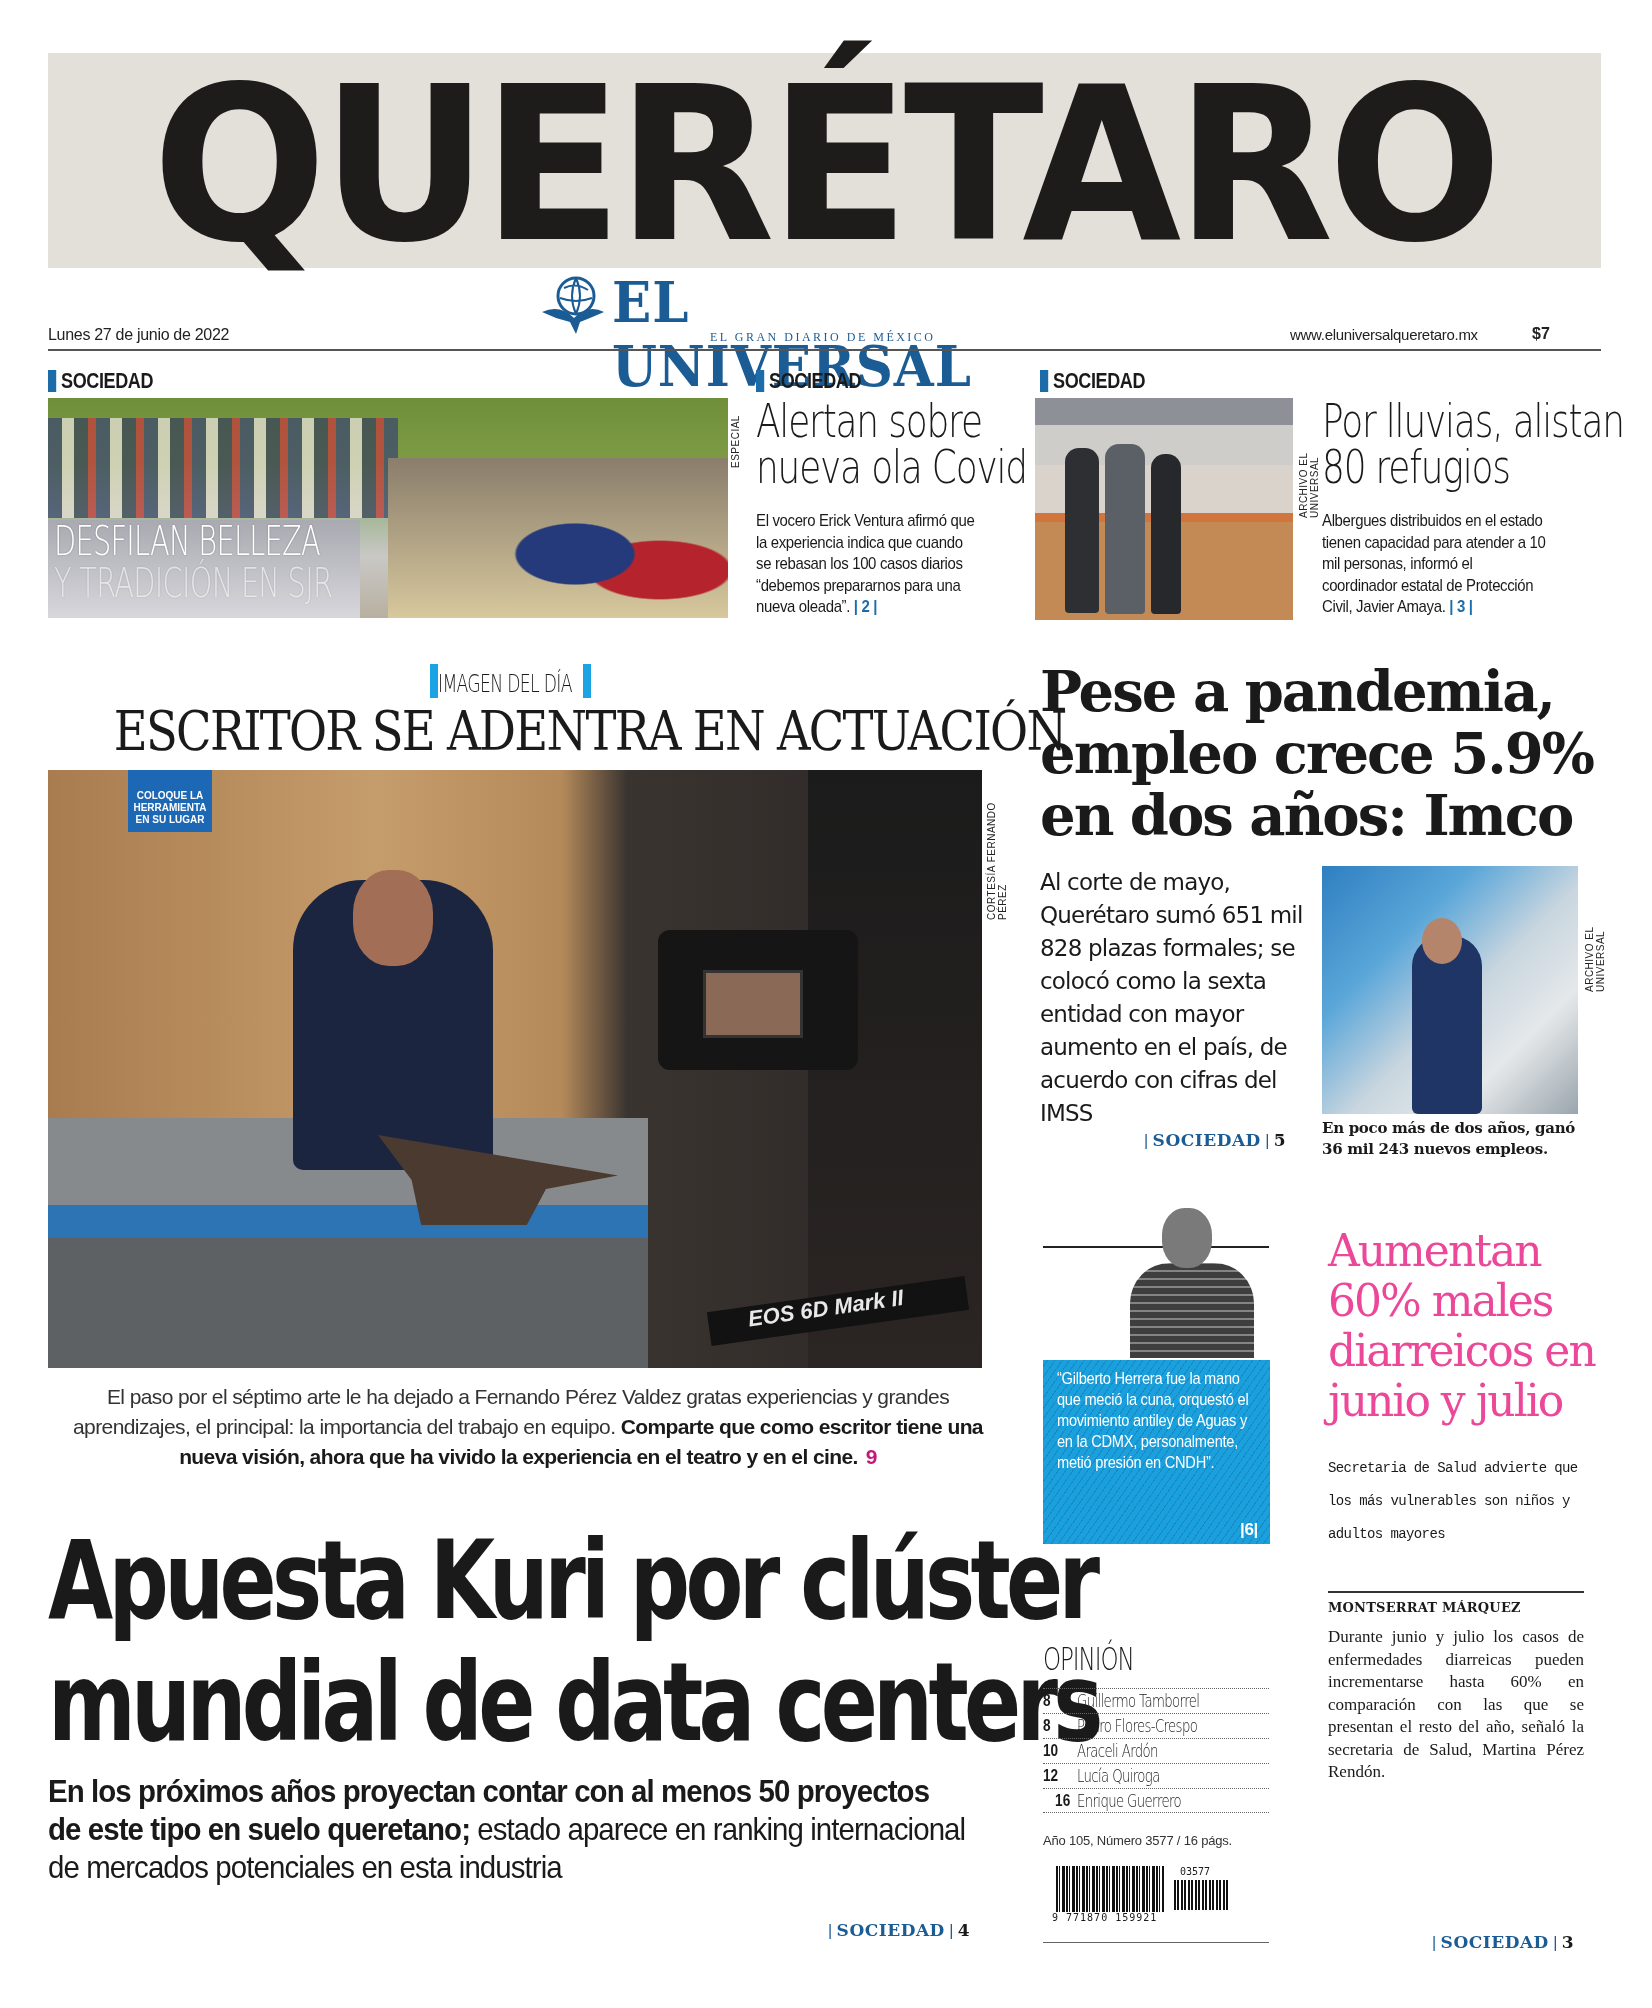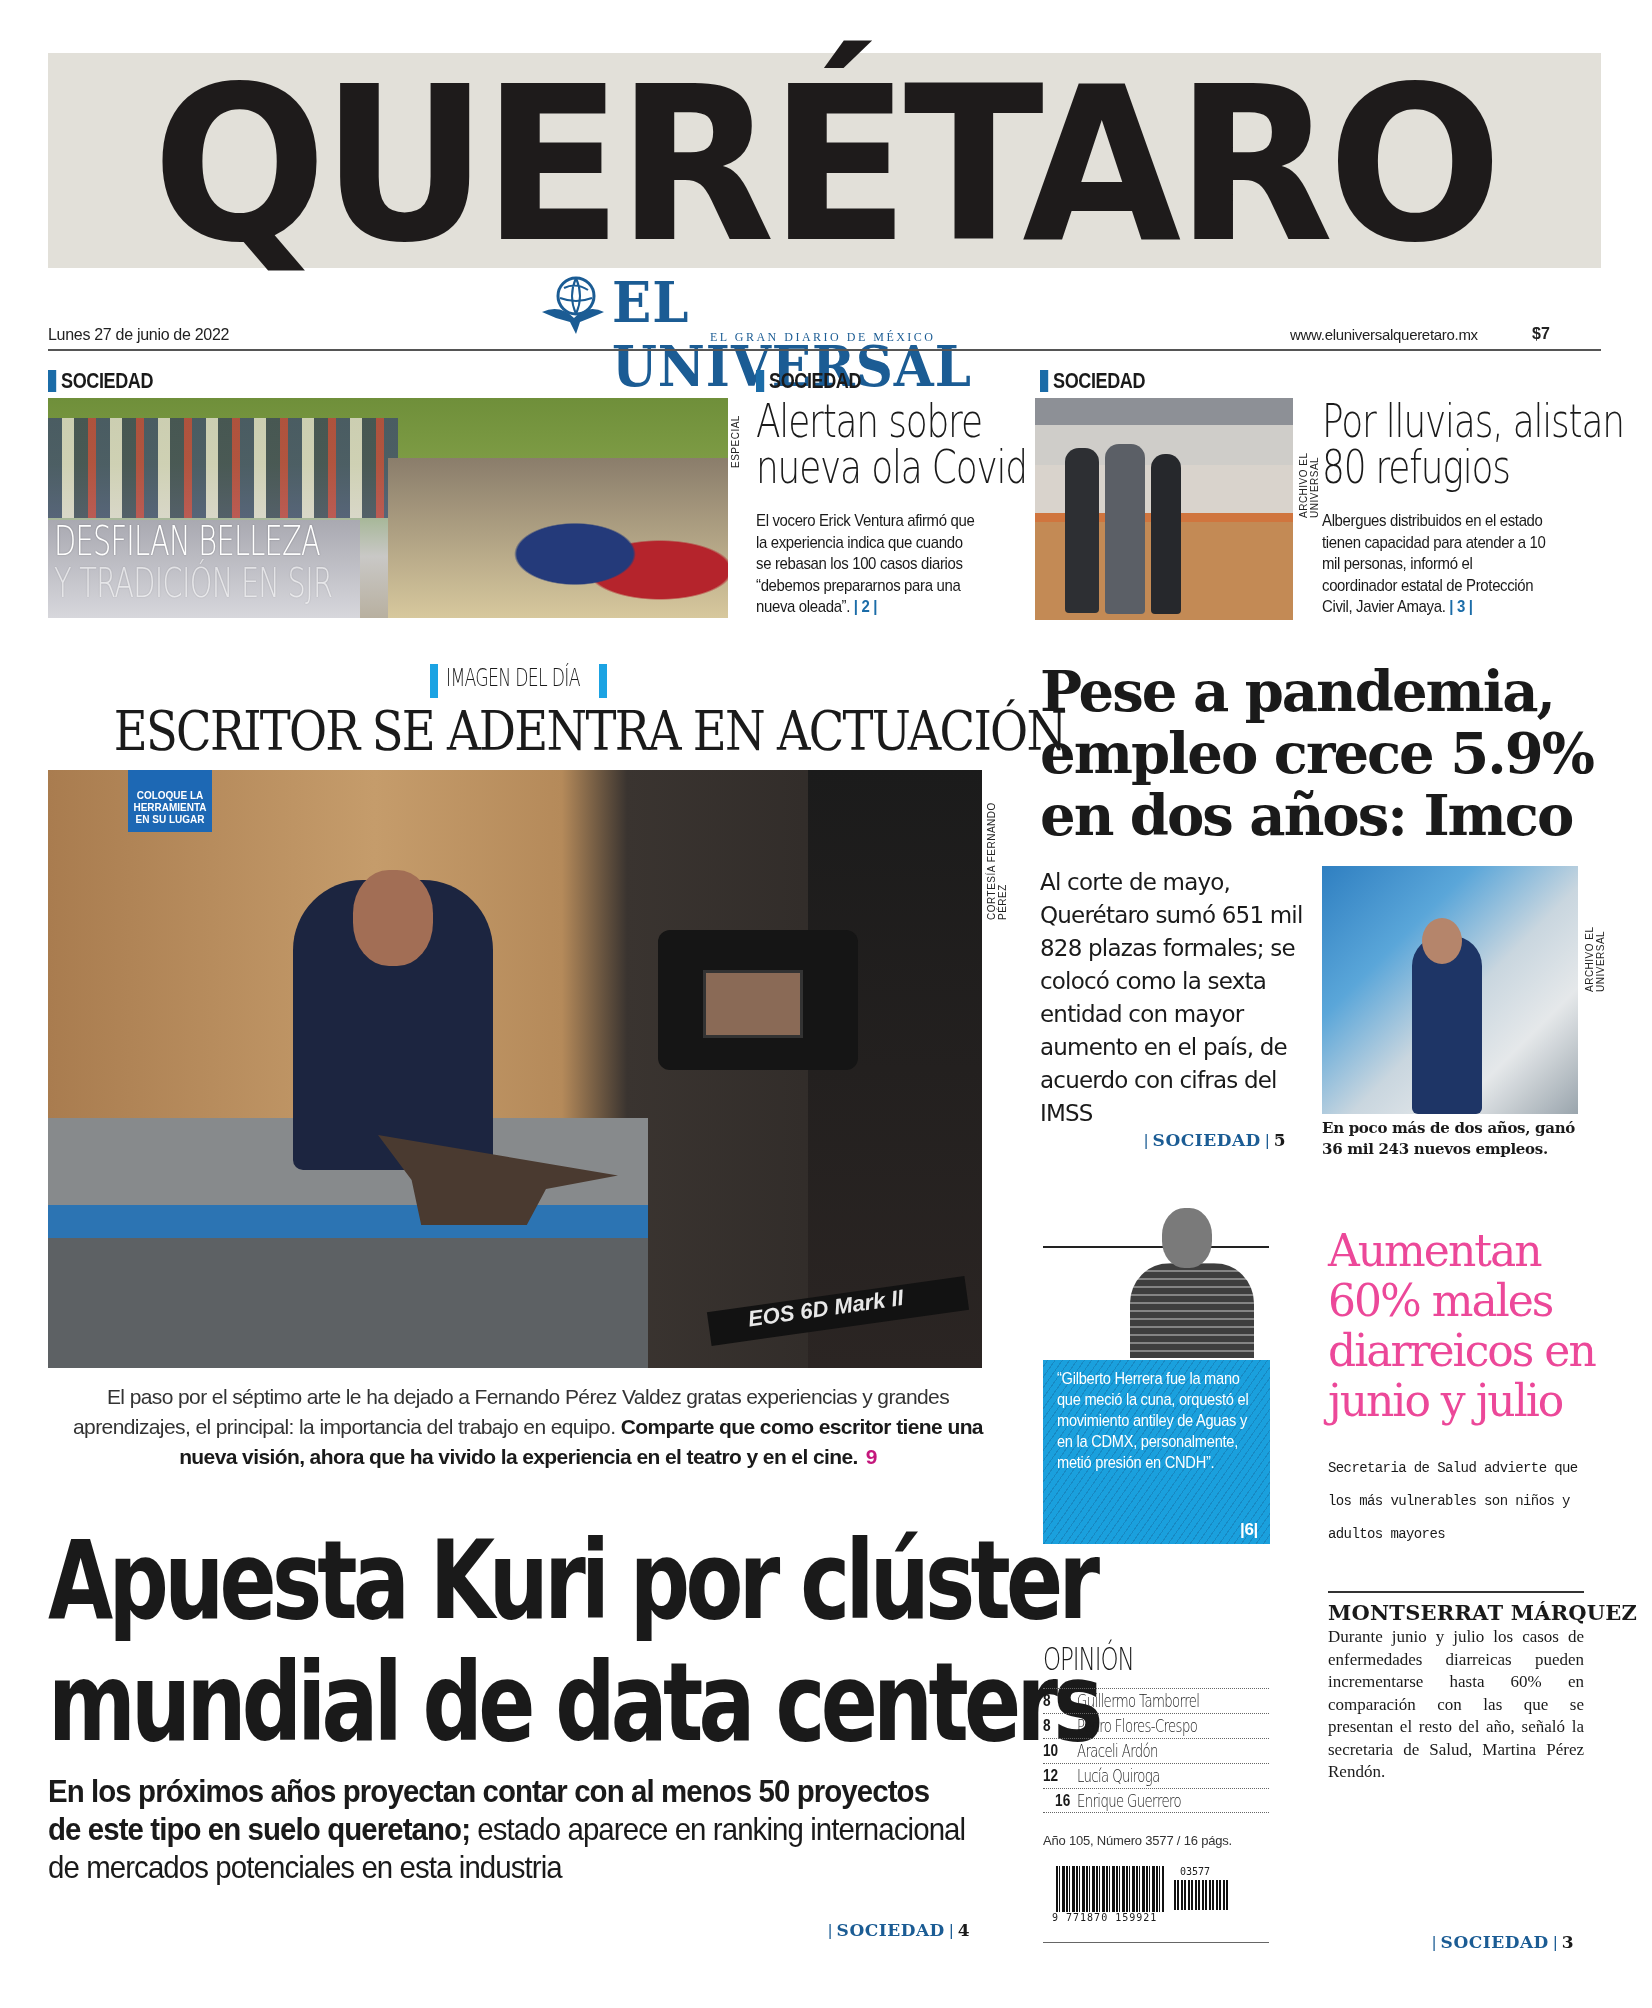--- a/index.html
+++ b/index.html
@@ -79,21 +79,21 @@
     color: #e8e8e8; font-style: italic; font-weight: 700; font-size: 22px; transform: rotate(-8deg); padding-left: 40px; }
 
   
   .kicker-thin { font-family: "DejaVu Sans", sans-serif; font-weight: 200; letter-spacing: -1.5px; transform: scaleX(0.78); transform-origin: left; color:#1a1a1a; }
   .body-cond { font-family: "Liberation Sans", sans-serif; color: #1a1a1a; letter-spacing: -0.4px; transform: scaleX(0.88); transform-origin: left; }
   .ref-num { color: #1b6ca8; font-weight: 700; }
   .ref-sec { font-family: "DejaVu Serif", serif; font-weight: 700; font-size: 17px; color: #1b5c94; letter-spacing: 0.5px; }
   .ref-bar { color: #1b5c94; font-weight: 400; }
   .ref-page { font-family: "DejaVu Serif", serif; font-weight: 700; font-size: 17px; color: #1a1a1a; }
 
-  .imagen-del-dia { left: 430px; top: 664px; display:flex; align-items:flex-start; gap: 8px; }
+  .imagen-del-dia { left: 430px; top: 664px; display:flex; align-items:flex-end; }
   .imagen-del-dia .vb { width: 8px; height: 34px; background: #1ba3e3; }
   .imagen-del-dia span.t { font-family:"DejaVu Sans", sans-serif; font-weight:200; font-size: 24px; letter-spacing:-1px; transform: scaleX(0.72); display:inline-block; transform-origin:left; width: 145px; white-space:nowrap; }
 
   .main-photo-head { left: 48px; top: 700px; width: 940px; text-align: center;
     font-family: "DejaVu Serif", serif; font-weight: 300; font-size: 54px; color: #1a1a1a; letter-spacing: -2px; white-space: nowrap;
     transform: scaleX(0.86); transform-origin: center; }
 
   .caption { left: 48px; top: 1382px; width: 960px; text-align: center; font-size: 21px; line-height: 30px; color:#333;
     letter-spacing: -0.6px; }
   .caption b { color: #1a1a1a; }
@@ -143,21 +143,21 @@
     background: repeating-linear-gradient(90deg, #111 0 2px, #fff 2px 3px, #111 3px 5px, #fff 5px 7px); }
   .bc-num { position:absolute; left: -4px; top: 46px; font-size: 10px; letter-spacing: 1px; font-family: "DejaVu Sans Mono", monospace; }
   .bc-num2 { position:absolute; left: 124px; top: 0; font-size: 10px; font-family: "DejaVu Sans Mono", monospace; }
   .col-bottom-rule { left: 1043px; top: 1942px; width: 226px; height: 1px; background: #666; }
 
   
   .dia-head { left: 1328px; top: 1226px; width: 300px; font-family: "DejaVu Serif", serif; font-weight: 300; font-size: 44px;
     line-height: 50px; letter-spacing: -2px; color:#ec4899; }
   .dia-deck { left: 1328px; top: 1452px; width: 280px; font-family:Liberation Mono, monospace; font-size: 14px; line-height: 33px; color:#1a1a1a; letter-spacing: -0.6px; }
   .dia-rule { left: 1328px; top: 1591px; width: 256px; height: 2px; background: #333; }
-  .dia-byline { left: 1328px; top: 1600px; font-family: "DejaVu Serif", serif; font-weight: 700; font-size: 21px; letter-spacing: 0.2px; color:#1a1a1a; }
+  .dia-byline { left: 1328px; top: 1600px; font-family: "DejaVu Serif", serif; font-weight: 700; font-size: 13px; letter-spacing: 0.2px; color:#1a1a1a; }
   .dia-body { left: 1328px; top: 1626px; width: 256px; font-family: "Liberation Serif", serif; font-size: 17px; line-height: 22.5px;
     text-align: justify; color:#1a1a1a; hyphens: auto; }
   .dia-body p + p { text-indent: 20px; }
   .dia-ref { left: 1432px; top: 1932px; }
 
   
   .covid-head { left: 756px; top: 398px; width: 230px; font-size: 46px; line-height: 46px; }
   .covid-body { left: 756px; top: 510px; width: 250px; font-size: 17px; line-height: 21.5px; }
   .refugio-head { left: 1322px; top: 398px; width: 300px; font-size: 46px; line-height: 46px; }
   .refugio-body { left: 1322px; top: 510px; width: 260px; font-size: 17px; line-height: 21.5px; }

